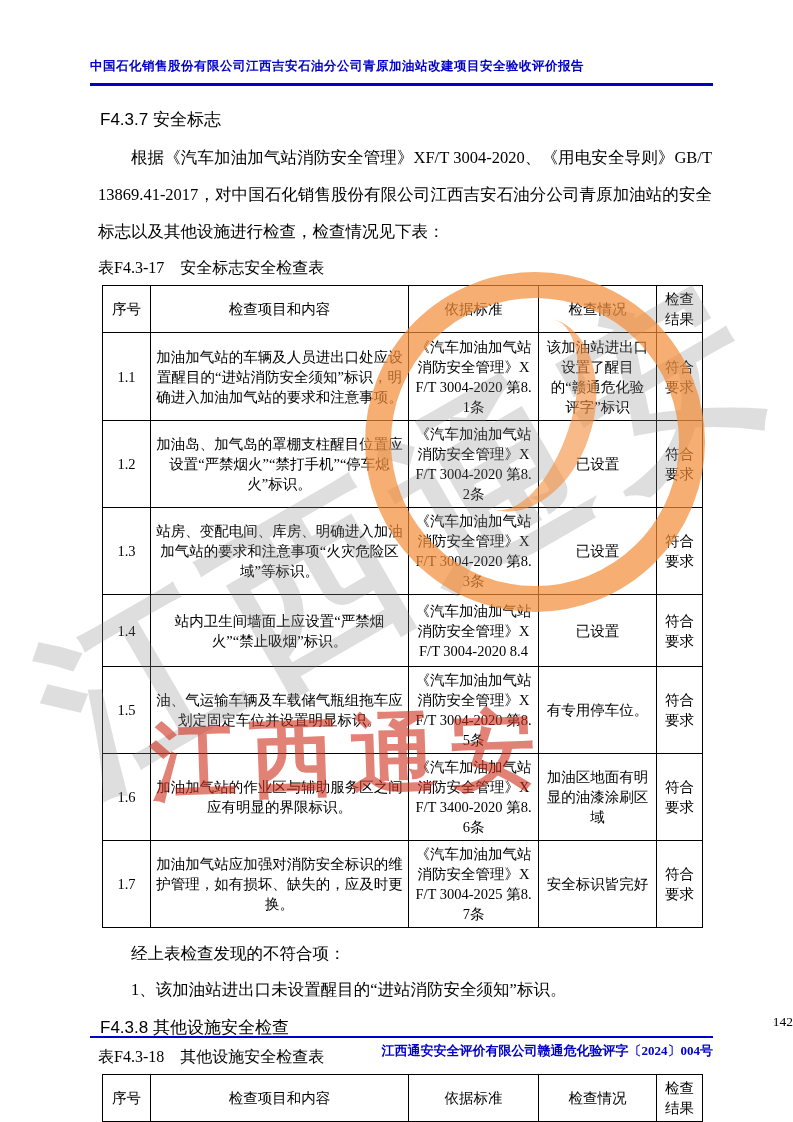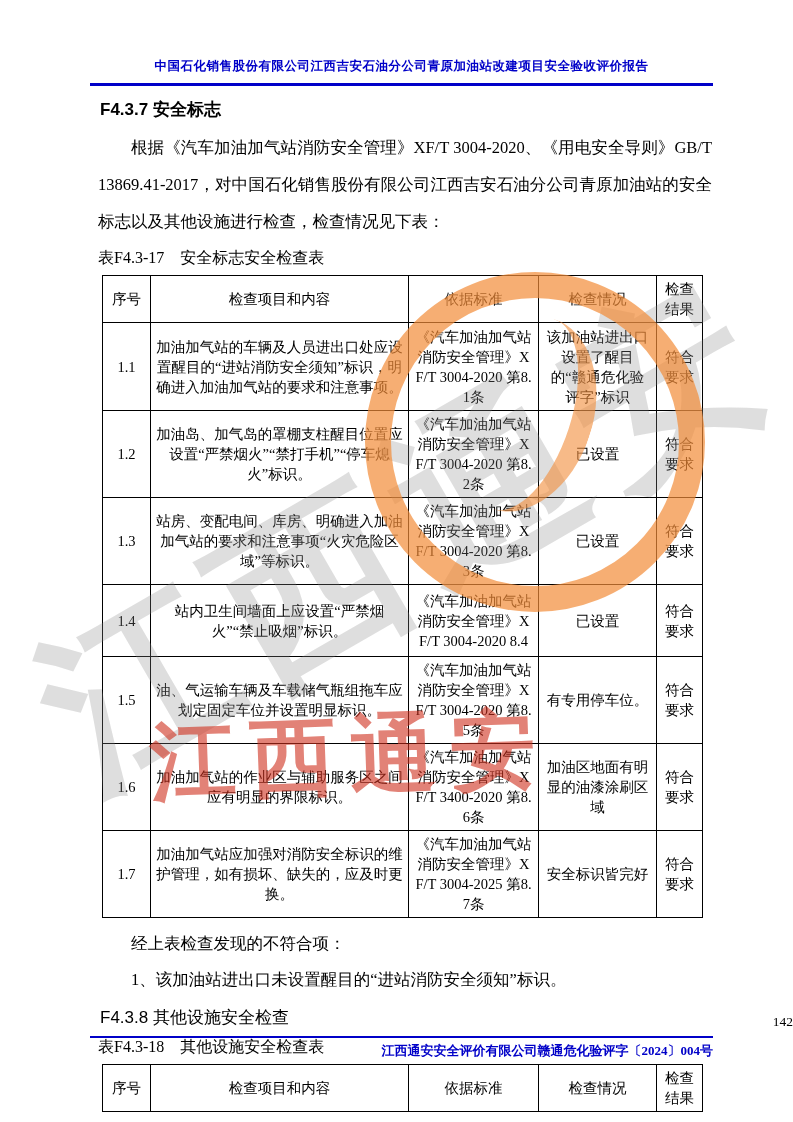--- a/index.html
+++ b/index.html
@@ -8,37 +8,37 @@
     width:793px;height:1122px;
     margin:0 auto;
     background:#ffffff;
     font-family:"Liberation Serif","DejaVu Serif",serif;
     color:#000;
     overflow:hidden;
   }
   
   .doc-header{
     position:absolute;left:90px;right:80px;top:58px;
-    text-align:center;
+    text-align:left;
     font-size:12.5px;font-weight:bold;
     color:#0000c8;
     letter-spacing:.5px;
   }
   .header-rule{
     position:absolute;left:90px;right:80px;top:83px;
     height:3px;background:#0000c8;
   }
   
   .content{
     position:absolute;left:98px;top:96px;width:614px;z-index:1;
   }
   .sec-heading{
     font-family:"Liberation Sans","DejaVu Sans",sans-serif;
-    font-size:17px;font-weight:bold;
-    margin:2px 0 8px 2px;
+    font-size:17px;font-weight:normal;
+    margin:12px 0 8px 2px;
   }
   .body-par{
     font-size:16.5px;line-height:37px;
     text-align:justify;text-indent:2em;
     margin:0;
   }
   .tbl-title{
     font-size:16px;
     margin:8px 0 6px 0;
   }

